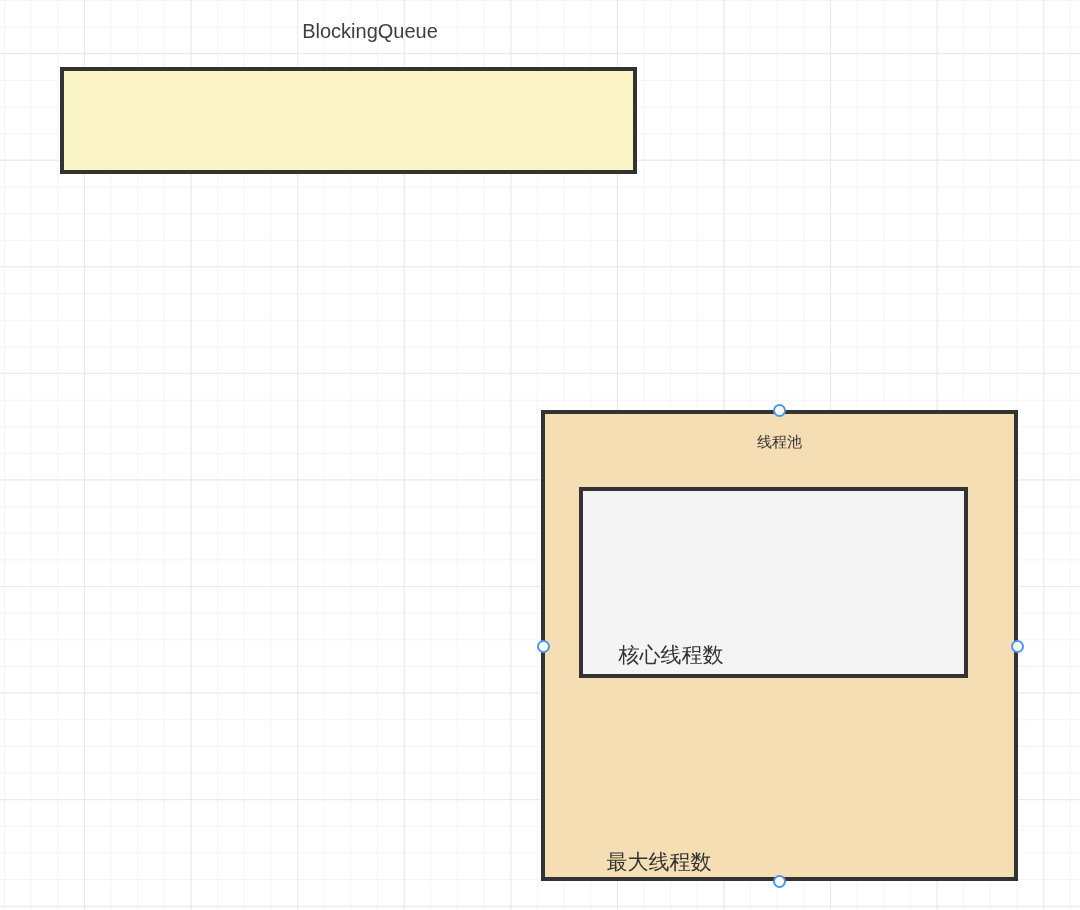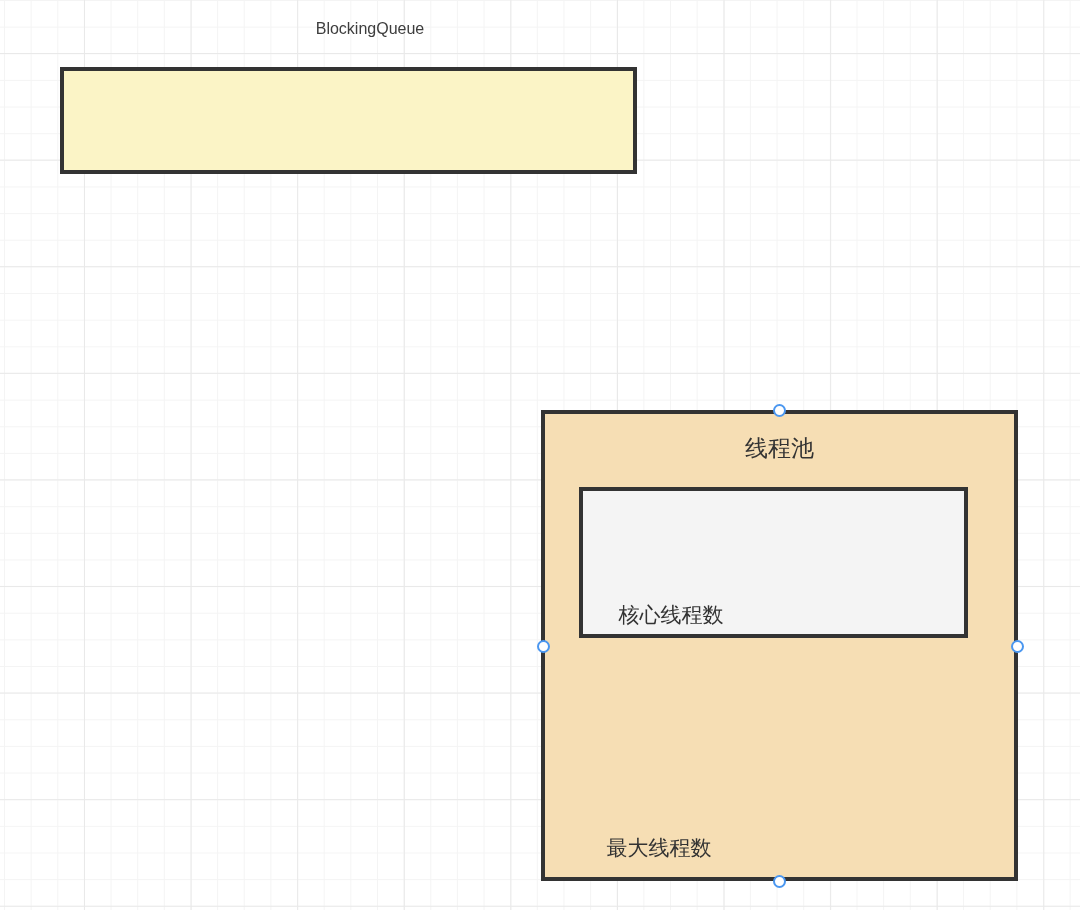--- a/index.html
+++ b/index.html
@@ -41,21 +41,21 @@
     position: absolute;
     color: #3d3d3d;
     text-align: center;
     white-space: nowrap;
   }
 
   #blockingqueue-label {
     left: 270px;
     top: 20px;
     width: 200px;
-    font-size: 16px;
+    font-size: 20px;
   }
 
   #blockingqueue-shape {
     left: 60px;
     top: 67px;
     width: 577px;
     height: 107px;
     background: #fbf4c6;
   }
 
@@ -66,52 +66,51 @@
     height: 471px;
     background: #f6deb4;
   }
 
   #thread-pool-title {
     position: absolute;
     left: 0;
     right: 0;
     top: 19px;
     text-align: center;
-    font-size: 23px;
+    font-size: 15px;
     color: #333333;
   }
 
   #core-pool-shape {
     left: 579px;
     top: 487px;
     width: 389px;
-    height: 151px;
+    height: 191px;
     background: #f4f4f4;
   }
 
   .two-line-label {
     position: absolute;
     text-align: center;
     font-size: 21px;
     line-height: 30px;
     color: #333333;
     white-space: nowrap;
   }
 
   #core-pool-label {
     left: 2px;
     bottom: 4px;
     width: 172px;
   }
 
   #max-pool-label {
     left: 8px;
-    bottom: 12px;
+    bottom: 0;
     width: 212px;
-    font-family: Liberation Mono, monospace;
   }
 
   .selection-handle {
     position: absolute;
     width: 13px;
     height: 13px;
     box-sizing: border-box;
     border-radius: 50%;
     background: #ffffff;
     border: 2.5px solid #4b97f0;

